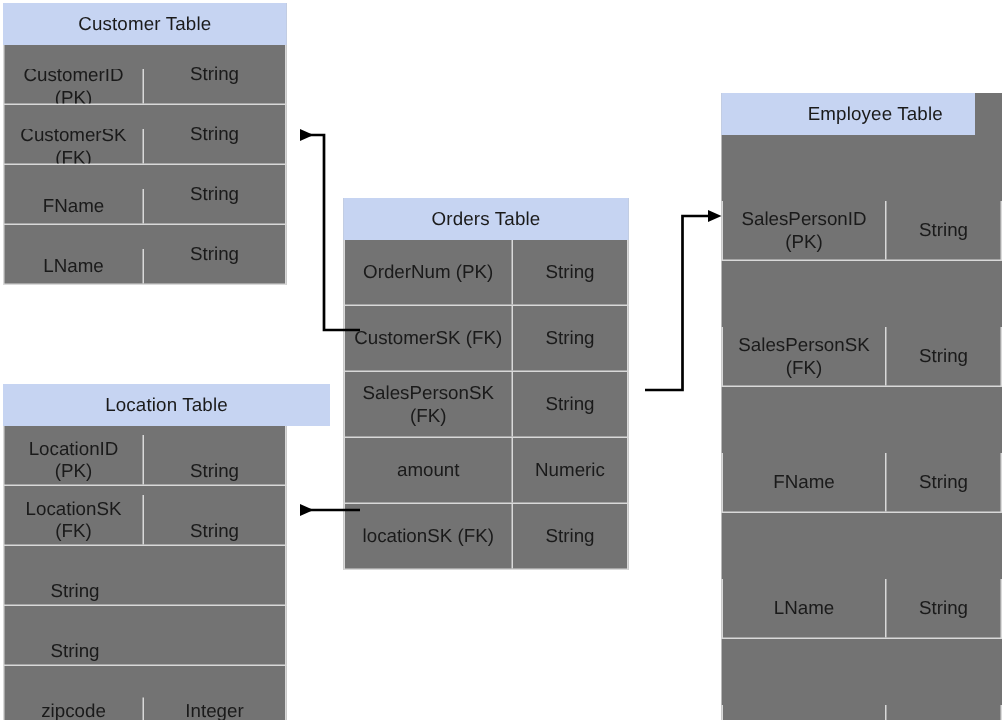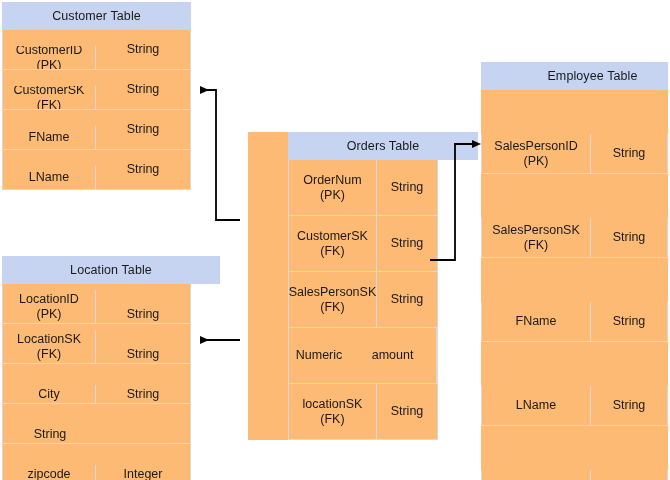--- a/index.html
+++ b/index.html
@@ -19,21 +19,21 @@
   #canvas {
     position: absolute;
     left: 0;
     top: 0;
     width: 670px;
     height: 480px;
   }
   .er-table {
     position: absolute;
     box-sizing: border-box;
-    background: #fdba74;
+    background: #737373;
   }
   .er-header {
     box-sizing: border-box;
     background: #c6d4f2;
     border: 1px solid #c6d4f2;
     height: 28px;
     display: flex;
     align-items: center;
     justify-content: center;
     font-size: 12.5px;
@@ -71,29 +71,29 @@
   #tbl-customer .er-cell.type { width: 94px; }
 
   
   #tbl-location { left: 2px; top: 256px; width: 189px; }
   #tbl-location .er-header { width: 218px; }
   #tbl-location .er-row { height: 40px; align-items: flex-end; }
   #tbl-location .er-cell.name { width: 93px; }
   #tbl-location .er-cell.type { width: 94px; }
 
   
-  #tbl-orders { left: 248px; top: 132px; width: 190px; padding-left: 40px; }
+  #tbl-orders { left: 229px; top: 132px; width: 190px; }
   #tbl-orders .er-header { width: 190px; }
-  #tbl-orders .er-row { height: 56px; }
+  #tbl-orders .er-row { height: 44px; }
   #tbl-orders .er-cell.name { width: 112px; }
   #tbl-orders .er-cell.type { width: 76px; }
 
   
   #tbl-employee { left: 481px; top: 62px; width: 187px; }
-  #tbl-employee .er-header { width: 187px; padding-left: 36px; }
+  #tbl-employee .er-header { width: 169px; padding-left: 36px; }
   #tbl-employee .er-row { height: 40px; margin-top: 44px; }
   #tbl-employee .er-cell.name { width: 109px; }
   #tbl-employee .er-cell.type { width: 76px; }
 
   #connectors {
     position: absolute;
     left: 0;
     top: 0;
     width: 670px;
     height: 480px;
@@ -129,21 +129,20 @@
     <div class="er-header">Location Table</div>
     <div class="er-row">
       <div class="er-cell name">LocationID (PK)</div>
       <div class="er-cell type">String</div>
     </div>
     <div class="er-row">
       <div class="er-cell name">LocationSK (FK)</div>
       <div class="er-cell type">String</div>
     </div>
     <div class="er-row">
-      <div class="er-cell name">City</div>
       <div class="er-cell type">String</div>
     </div>
     <div class="er-row">
       <div class="er-cell type">String</div>
     </div>
     <div class="er-row">
       <div class="er-cell name">zipcode</div>
       <div class="er-cell type">Integer</div>
     </div>
   </div>
@@ -156,22 +155,22 @@
     </div>
     <div class="er-row">
       <div class="er-cell name">CustomerSK (FK)</div>
       <div class="er-cell type">String</div>
     </div>
     <div class="er-row">
       <div class="er-cell name">SalesPersonSK (FK)</div>
       <div class="er-cell type">String</div>
     </div>
     <div class="er-row">
+      <div class="er-cell name">amount</div>
       <div class="er-cell type">Numeric</div>
-      <div class="er-cell name">amount</div>
     </div>
     <div class="er-row">
       <div class="er-cell name">locationSK (FK)</div>
       <div class="er-cell type">String</div>
     </div>
   </div>
 
   <div class="er-table" id="tbl-employee">
     <div class="er-header">Employee Table</div>
     <div class="er-row">

